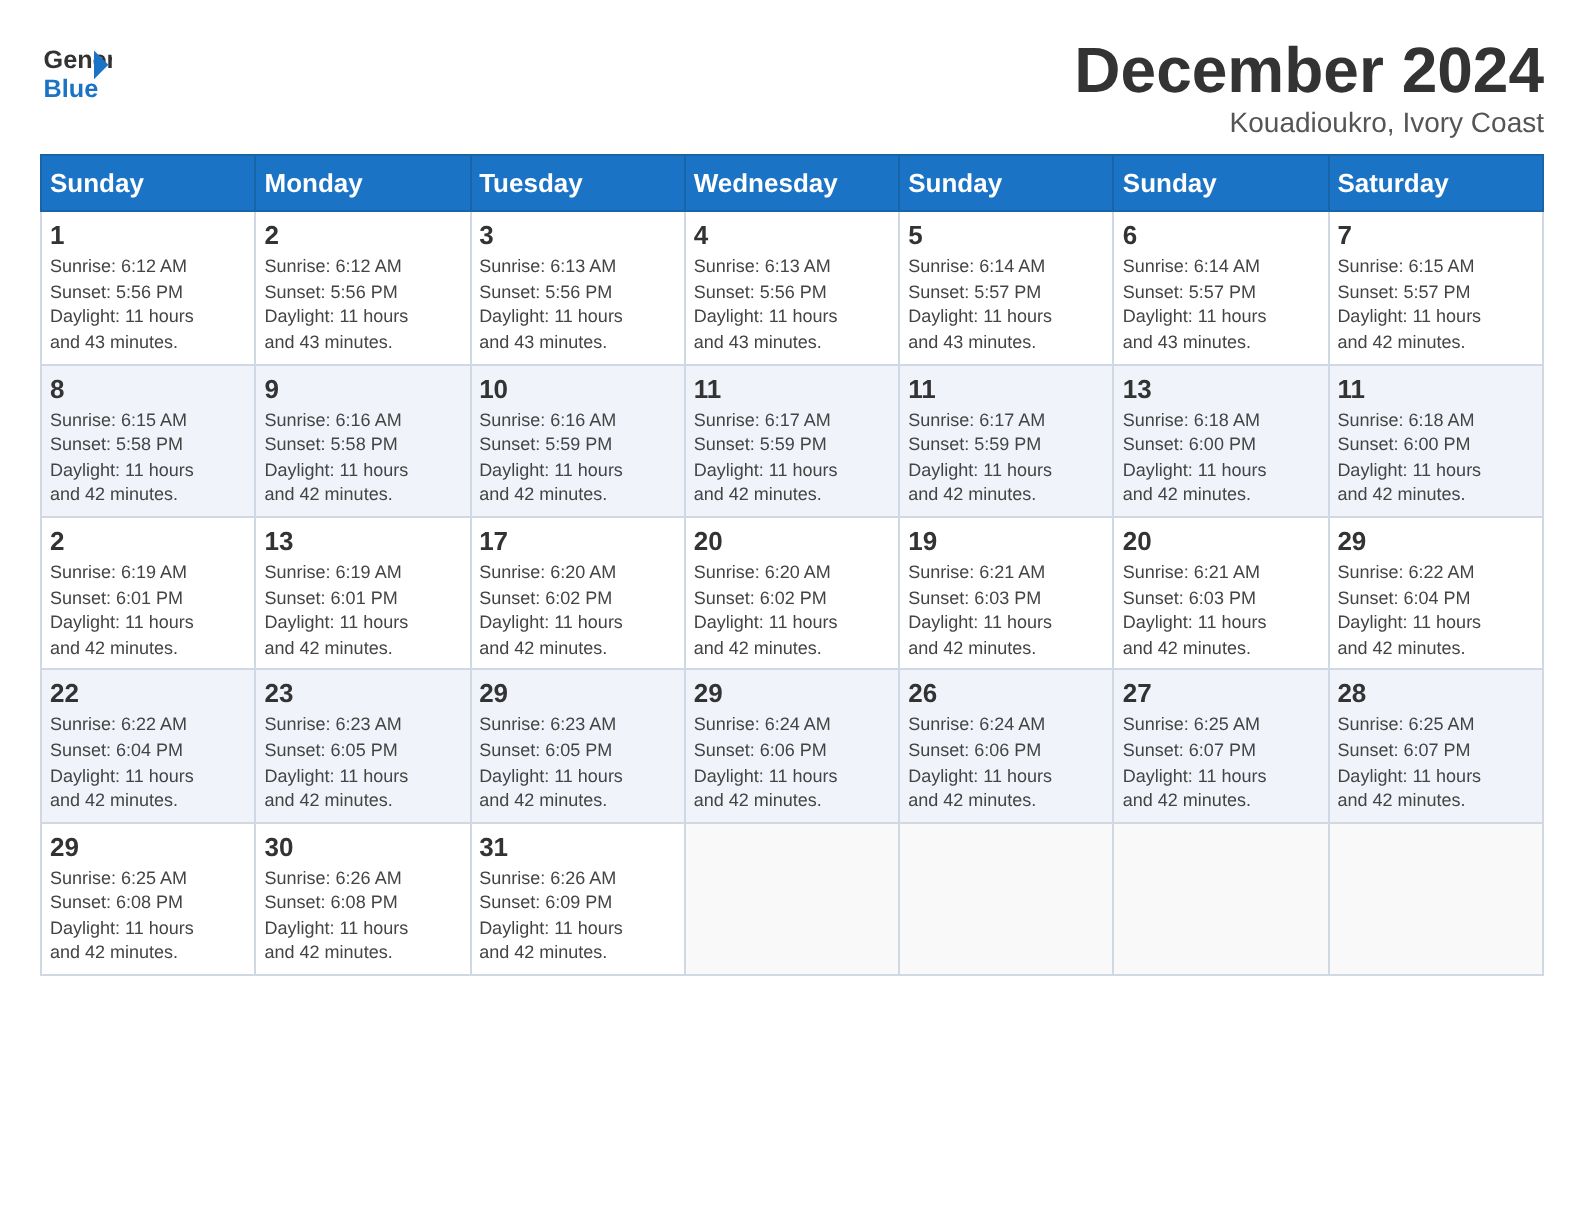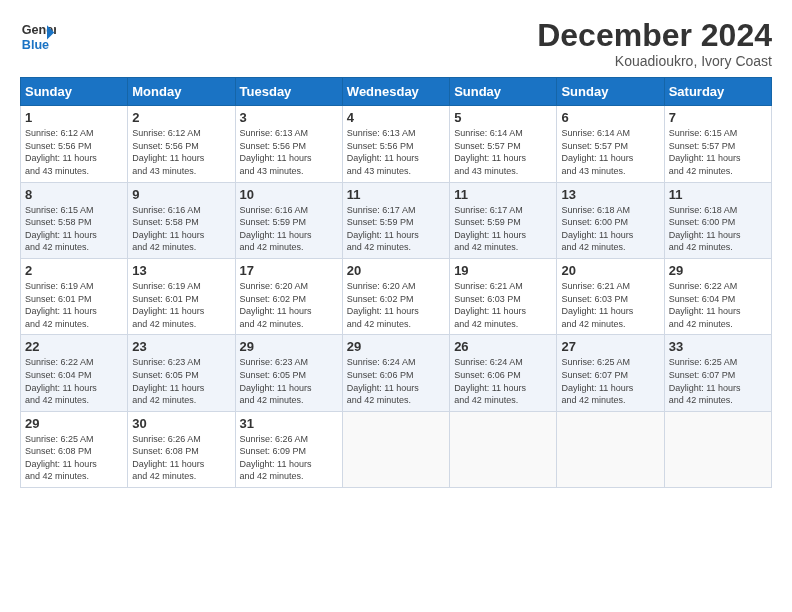--- a/index.html
+++ b/index.html
@@ -308,21 +308,21 @@
 and 42 minutes.</div>
           </td>
           <td>
             <span class="day-num">27</span>
             <div class="day-detail" style="white-space: pre-line;">Sunrise: 6:25 AM
 Sunset: 6:07 PM
 Daylight: 11 hours
 and 42 minutes.</div>
           </td>
           <td>
-            <span class="day-num">33</span>
+            <span class="day-num">28</span>
             <div class="day-detail" style="white-space: pre-line;">Sunrise: 6:25 AM
 Sunset: 6:07 PM
 Daylight: 11 hours
 and 42 minutes.</div>
           </td>
         </tr>
         <tr>
           <td>
             <span class="day-num">29</span>
             <div class="day-detail" style="white-space: pre-line;">Sunrise: 6:25 AM

